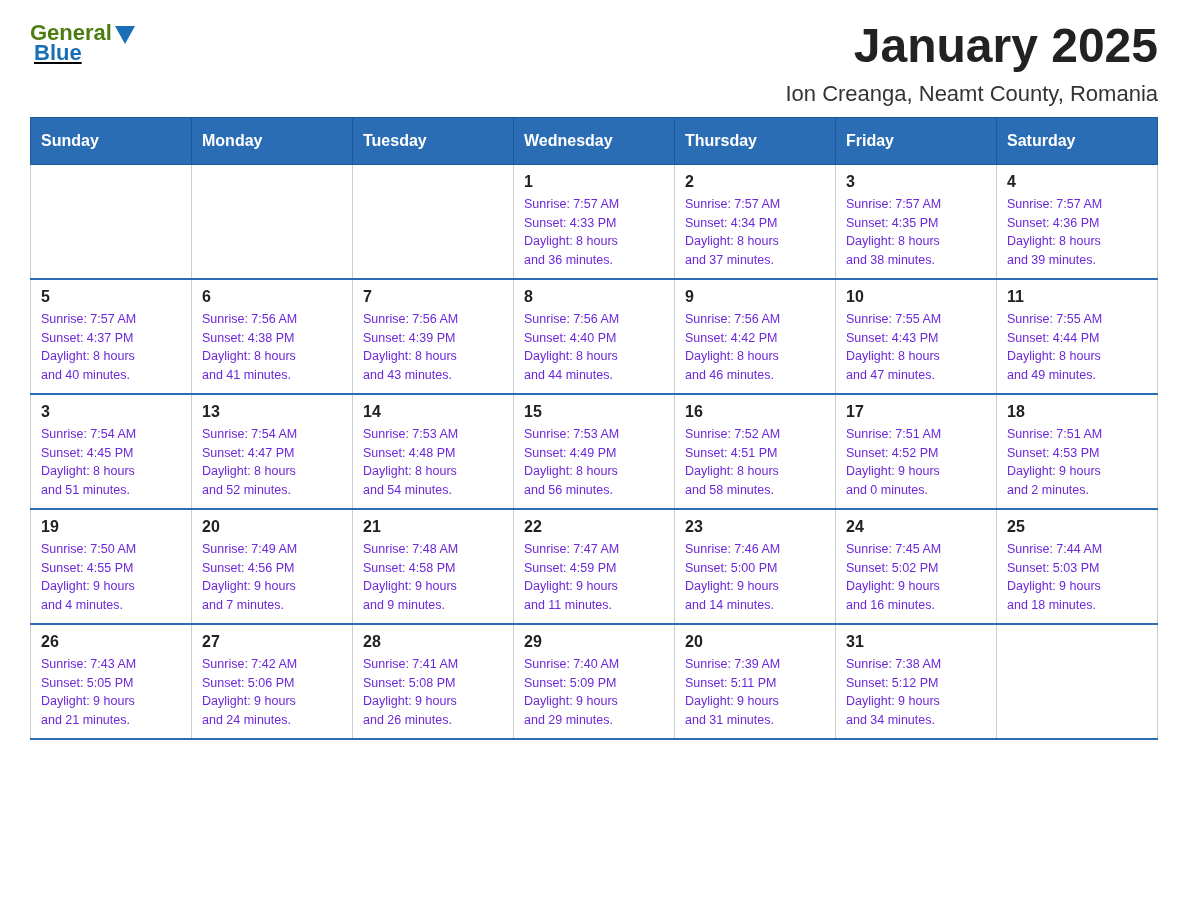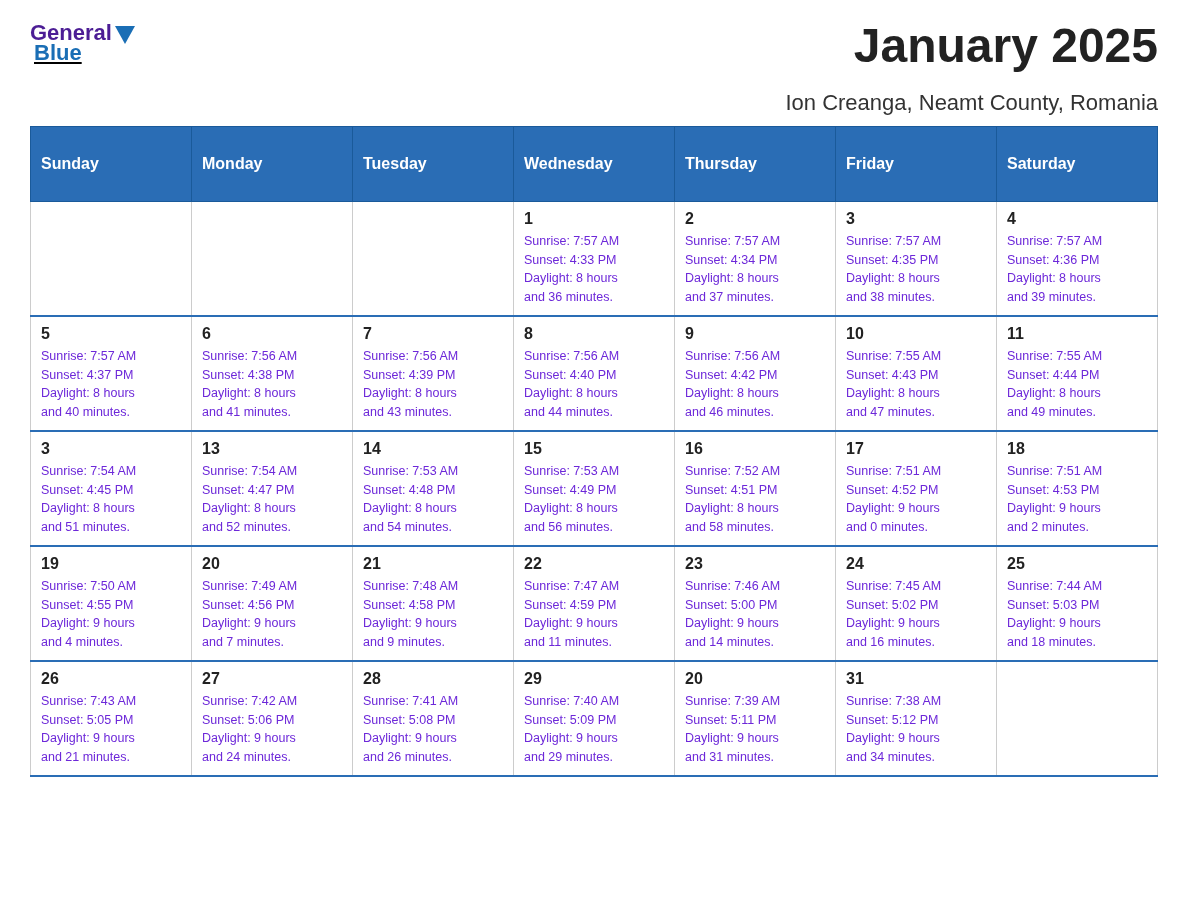--- a/index.html
+++ b/index.html
@@ -12,21 +12,21 @@
     }
     .header {
       display: flex;
       justify-content: space-between;
       align-items: flex-start;
       margin-bottom: 10px;
     }
     .logo-text-general {
       font-size: 22px;
       font-weight: bold;
-      color: #4c1d95;
+      color: #4d7c0f;
     }
     .logo-text-blue {
       font-size: 22px;
       font-weight: bold;
       color: #1a6eb5;
     }
     .logo-triangle {
       width: 0;
       height: 0;
       border-left: 10px solid transparent;
@@ -41,33 +41,33 @@
     .title-block h1 {
       font-size: 48px;
       font-weight: bold;
       color: #222;
       line-height: 1.1;
     }
     .title-block h2 {
       font-size: 22px;
       font-weight: normal;
       color: #333;
-      margin-top: 17px;
+      margin-top: 8px;
     }
     .calendar {
       width: 100%;
       border-collapse: collapse;
       margin-top: 10px;
     }
     .calendar thead tr th {
       background: #2a6db5;
       color: #fff;
       font-size: 16px;
       font-weight: bold;
-      padding: 28px 10px;
+      padding: 14px 10px;
       text-align: left;
       border: 1px solid #1a5a9a;
     }
     .calendar tbody tr td {
       vertical-align: top;
       border: 1px solid #ccc;
       padding: 8px 10px;
       width: 14.28%;
       min-height: 100px;
       font-size: 13px;

